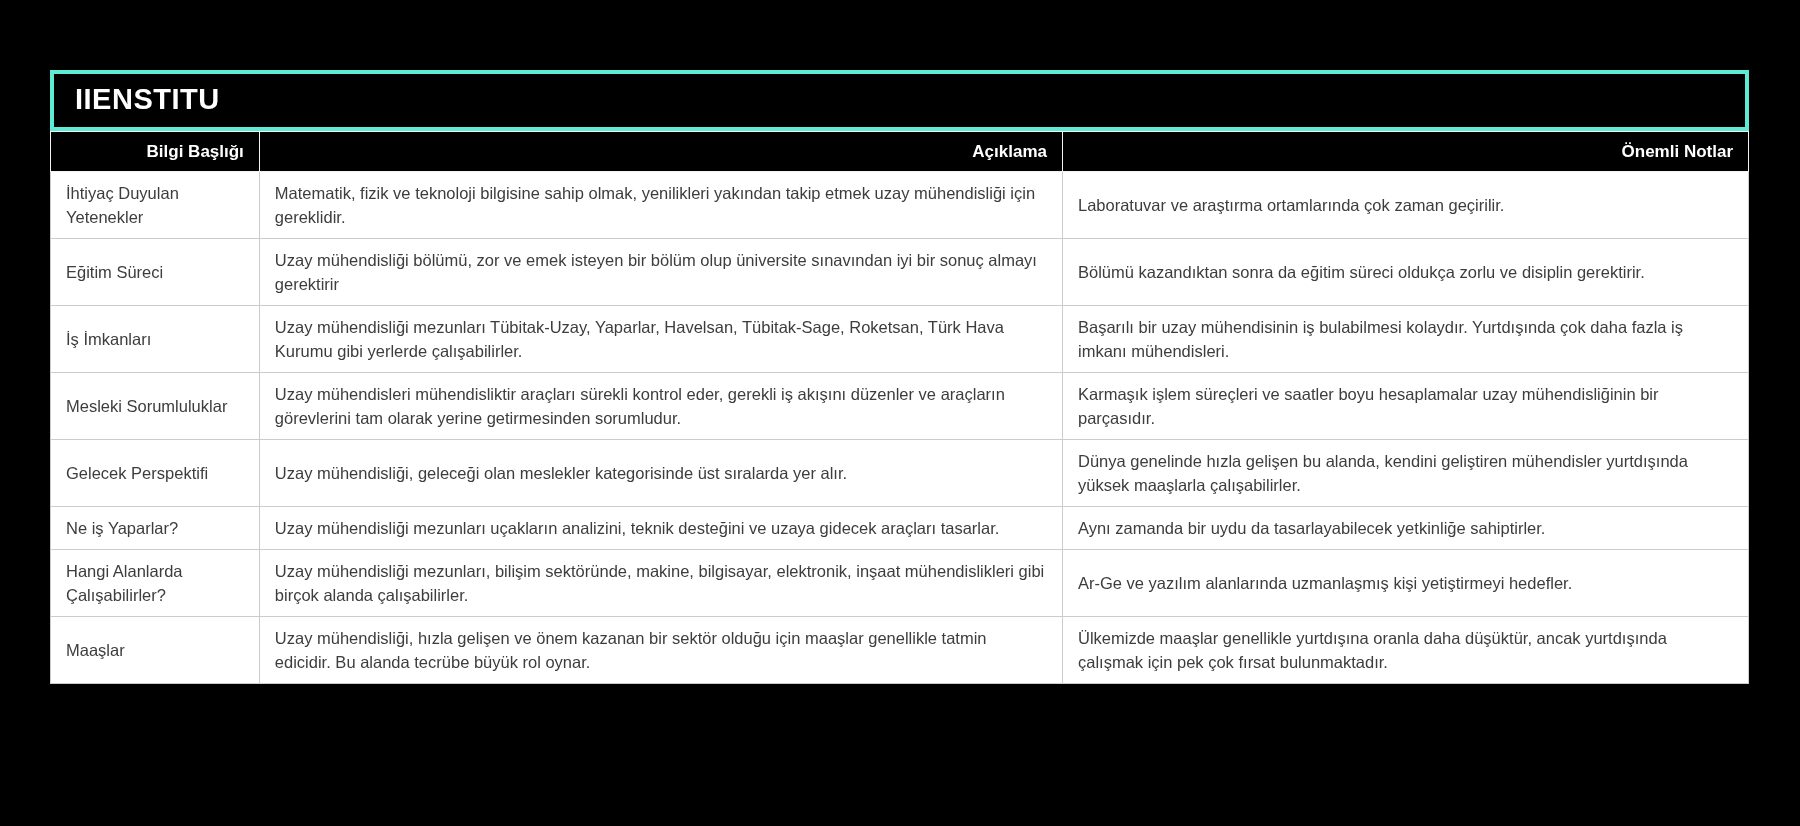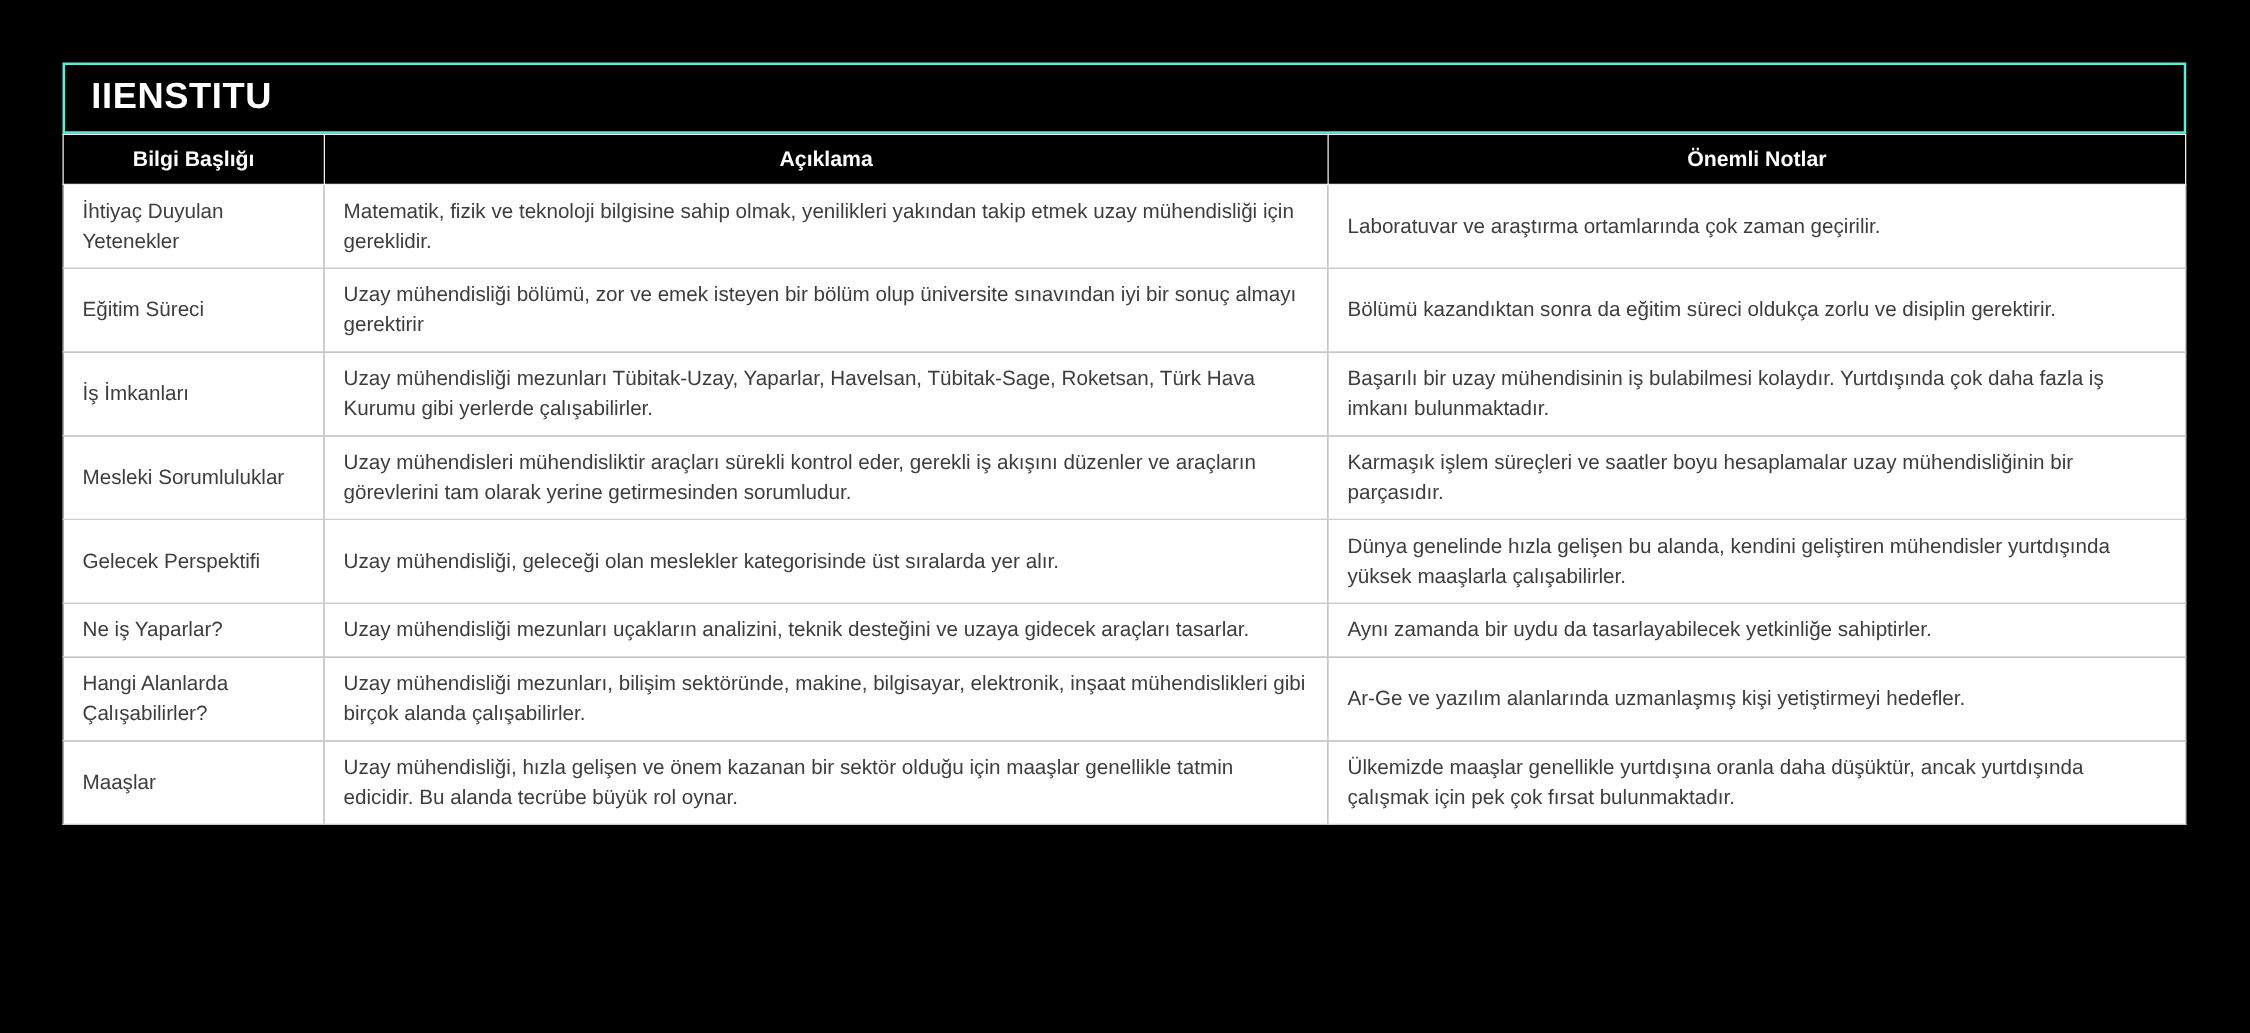--- a/index.html
+++ b/index.html
@@ -16,39 +16,40 @@
   }
   .panel {
     position: absolute;
     left: 50px;
     top: 50px;
     width: 1699px;
   }
   .title-bar {
     background: #000000;
     color: #ffffff;
-    border: 2px solid #5eead4;
+    border: 4px solid #5eead4;
     font-size: 29px;
     font-weight: 700;
     letter-spacing: 0.5px;
     padding: 9px 21px 11px 21px;
     box-sizing: border-box;
+    margin-top: 20px;
   }
   table.info-table {
     width: 100%;
     border-collapse: collapse;
     table-layout: fixed;
   }
   table.info-table th {
     background: #000000;
     color: #ffffff;
     border: 1px solid #f2f2f2;
     font-size: 17px;
     font-weight: 700;
-    text-align: center;
+    text-align: right;
     padding: 9px 15px;
     line-height: 21px;
   }
   table.info-table td {
     background: #ffffff;
     color: #3d3d3d;
     border: 1px solid #cccccc;
     font-size: 16.5px;
     font-weight: 400;
     text-align: left;
@@ -86,21 +87,21 @@
         <td>Laboratuvar ve araştırma ortamlarında çok zaman geçirilir.</td>
       </tr>
       <tr>
         <td>Eğitim Süreci</td>
         <td>Uzay mühendisliği bölümü, zor ve emek isteyen bir bölüm olup üniversite sınavından iyi bir sonuç almayı gerektirir</td>
         <td>Bölümü kazandıktan sonra da eğitim süreci oldukça zorlu ve disiplin gerektirir.</td>
       </tr>
       <tr>
         <td>İş İmkanları</td>
         <td>Uzay mühendisliği mezunları Tübitak-Uzay, Yaparlar, Havelsan, Tübitak-Sage, Roketsan, Türk Hava Kurumu gibi yerlerde çalışabilirler.</td>
-        <td>Başarılı bir uzay mühendisinin iş bulabilmesi kolaydır. Yurtdışında çok daha fazla iş imkanı bulunmaktadır.</td>
+        <td>Başarılı bir uzay mühendisinin iş bulabilmesi kolaydır. Yurtdışında çok daha fazla iş imkanı mühendisleri.</td>
       </tr>
       <tr>
         <td>Mesleki Sorumluluklar</td>
         <td>Uzay mühendisleri mühendisliktir araçları sürekli kontrol eder, gerekli iş akışını düzenler ve araçların görevlerini tam olarak yerine getirmesinden sorumludur.</td>
         <td>Karmaşık işlem süreçleri ve saatler boyu hesaplamalar uzay mühendisliğinin bir parçasıdır.</td>
       </tr>
       <tr>
         <td>Gelecek Perspektifi</td>
         <td>Uzay mühendisliği, geleceği olan meslekler kategorisinde üst sıralarda yer alır.</td>
         <td>Dünya genelinde hızla gelişen bu alanda, kendini geliştiren mühendisler yurtdışında yüksek maaşlarla çalışabilirler.</td>

